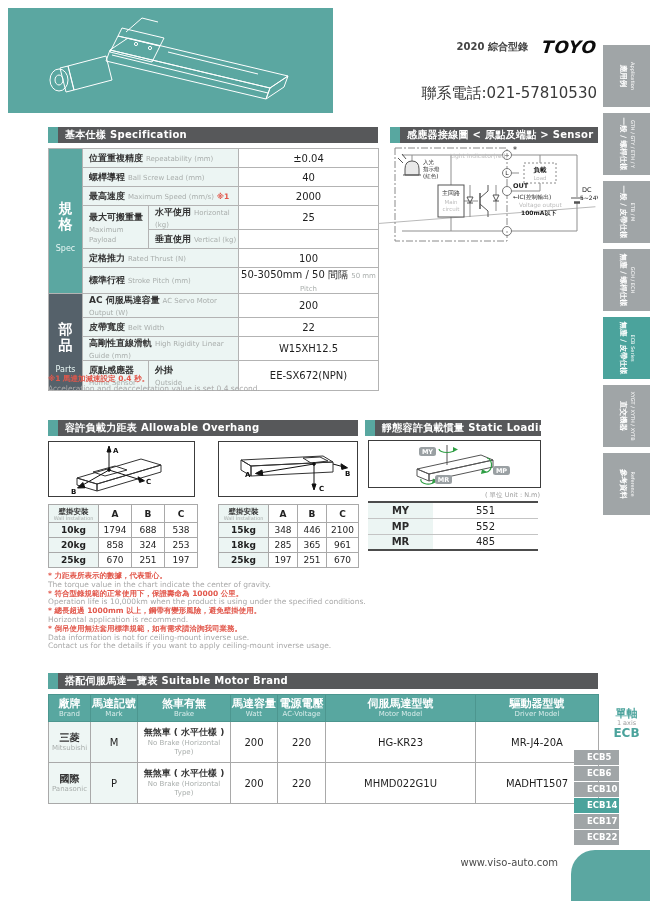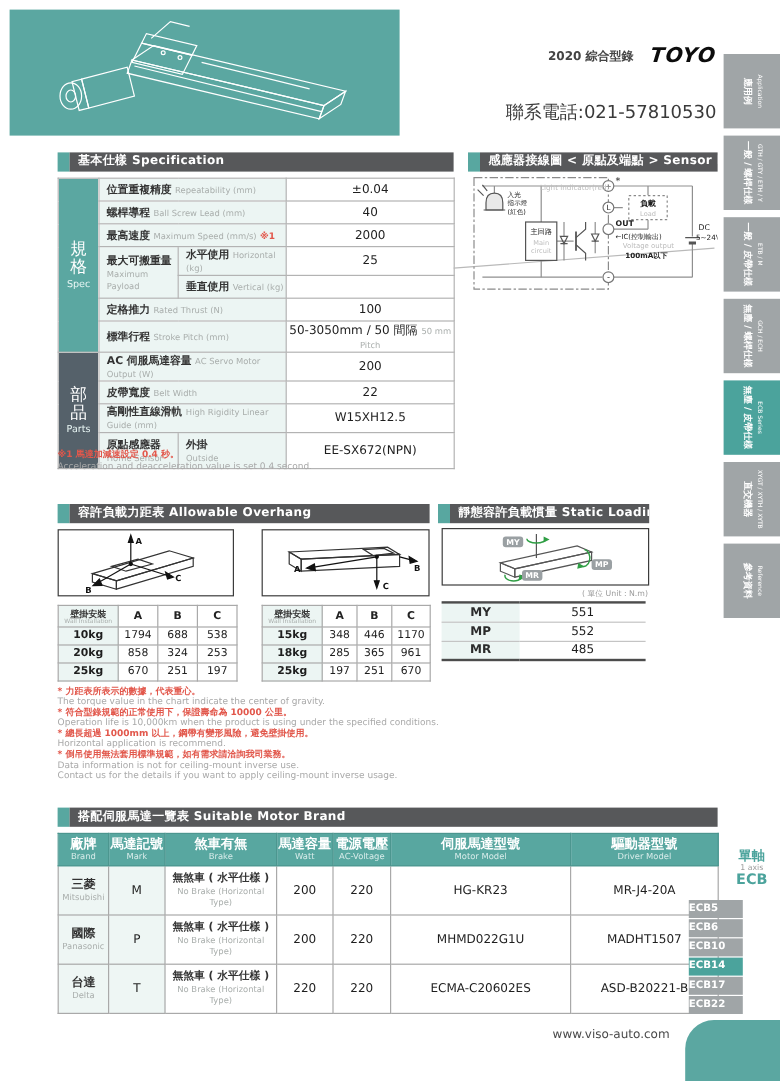--- a/index.html
+++ b/index.html
@@ -33,21 +33,21 @@
   .spec-table { position:absolute; left:48px; top:148px; width:330px; }
   .spec-table td { border:1px solid #b3b3b3; height:19px; font-size:9px; overflow:hidden; }
   .spec-table td.lab { background:#ecf5f3; padding-left:6px; }
   .spec-table td.val { text-align:center; font-size:10px; color:#1e1e1e; background:#fff; }
   .zh { font-weight:700; color:#333; font-size:9px; }
   .en { font-size:7px; color:#a9aeac; font-weight:400; }
   .red { color:#e2574b; font-weight:700; font-size:7.5px; }
   td.vlab { text-align:center; vertical-align:middle; }
   td.vlab.teal { background:#5ba7a1; }
   td.vlab.dark { background:#55616a; }
-  .vzh { width:16px; margin:0 auto; font-size:14px; font-weight:400; color:#fff; line-height:1.08; word-break:break-all; text-align:center; }
+  .vzh { width:16px; margin:12px auto; font-size:14px; font-weight:700; color:#fff; line-height:1.08; word-break:break-all; text-align:center; }
   .ven { font-size:8px; color:#e8f6f4; margin-top:1px; }
   td.h30 { height:30px; }
   td.diag { background-image:linear-gradient(to top right, transparent calc(50% - .5px), #9a9a9a calc(50% - .5px), #9a9a9a calc(50% + .5px), transparent calc(50% + .5px)); }
   .footnote { position:absolute; left:48px; top:374px; }
   .fn-red { font-size:7.5px; font-weight:700; color:#e2574b; }
   .fn-gray { font-size:7.5px; color:#a9a9a9; }
 
   .artifact-line { position:absolute; left:378px; top:223px; width:218px; height:1px; background:#b9b9b9; transform:rotate(-4.4deg); transform-origin:0 0; }
 
   
@@ -88,21 +88,21 @@
   .brand-zh { display:block; font-size:10px; font-weight:700; color:#333; line-height:1.2; }
   .brand-en { display:block; font-size:7px; color:#a9aeac; line-height:1.2; }
   .brake-zh { display:block; font-size:9px; font-weight:700; color:#333; line-height:1.3; }
   .brake-en { display:block; font-size:7px; color:#a9aeac; line-height:1.3; }
 
   
   .ecb-head { position:absolute; left:603px; top:708px; width:47px; text-align:center; line-height:1.1; }
   .ecb-axis { font-size:11px; font-weight:700; color:#4ba39c; display:block; }
   .ecb-axis-en { font-size:6.5px; color:#9b9b9b; display:block; }
   .ecb-series { font-size:12px; font-weight:700; color:#4ba39c; display:block; }
-  .ecb-item { position:absolute; left:574px; width:45px; height:15px; background:#a0a5a7; color:#fff; font-size:8.5px; font-weight:700; line-height:15px; padding-left:0; }
+  .ecb-item { position:absolute; left:574px; width:45px; height:15px; background:#a0a5a7; color:#fff; font-size:8.5px; font-weight:700; line-height:15px; padding-left:13px; }
   .ecb-item.active { background:#4ba39c; }
 
   .site { position:absolute; top:857px; right:92px; font-size:10px; color:#4a4a4a; }
   .teal-corner { position:absolute; left:571px; top:850px; width:79px; height:51px; background:#5ba7a1; border-top-left-radius:24px; }
 
   svg text { font-family:"DejaVu Sans","Liberation Sans",sans-serif; }
 </style>
 </head>
 <body>
 
@@ -435,21 +435,21 @@
             <span class="oh-head-en">Wall Installation</span>
           </td>
       <td class="oh-col">A</td>
       <td class="oh-col">B</td>
       <td class="oh-col">C</td>
     </tr>
     <tr class="drow">
       <td class="first kg">15kg</td>
       <td>348</td>
       <td>446</td>
-      <td>1170</td>
+      <td>2100</td>
     </tr>
     <tr class="drow">
       <td class="first kg">18kg</td>
       <td>285</td>
       <td>365</td>
       <td>961</td>
     </tr>
     <tr class="drow">
       <td class="first kg">25kg</td>
       <td>197</td>
@@ -597,35 +597,20 @@
       <td class="mint">P</td>
       <td>
             <span class="brake-zh">無煞車 ( 水平仕樣 )</span>
             <span class="brake-en">No Brake (Horizontal Type)</span>
           </td>
       <td>200</td>
       <td>220</td>
       <td>MHMD022G1U</td>
       <td>MADHT1507</td>
     </tr>
-    <tr>
-      <td class="mint">
-            <span class="brand-zh">台達</span>
-            <span class="brand-en">Delta</span>
-          </td>
-      <td class="mint">T</td>
-      <td>
-            <span class="brake-zh">無煞車 ( 水平仕樣 )</span>
-            <span class="brake-en">No Brake (Horizontal Type)</span>
-          </td>
-      <td>220</td>
-      <td>220</td>
-      <td>ECMA-C20602ES</td>
-      <td>ASD-B20221-B</td>
-    </tr>
   </tbody>
     </table>
 
   <div class="ecb-head">
     <span class="ecb-axis">單軸</span>
     <span class="ecb-axis-en">1 axis</span>
     <span class="ecb-series">ECB</span>
   </div>
   <div class="ecb-item" style="top:750px">ECB5</div>
   <div class="ecb-item" style="top:766px">ECB6</div>

